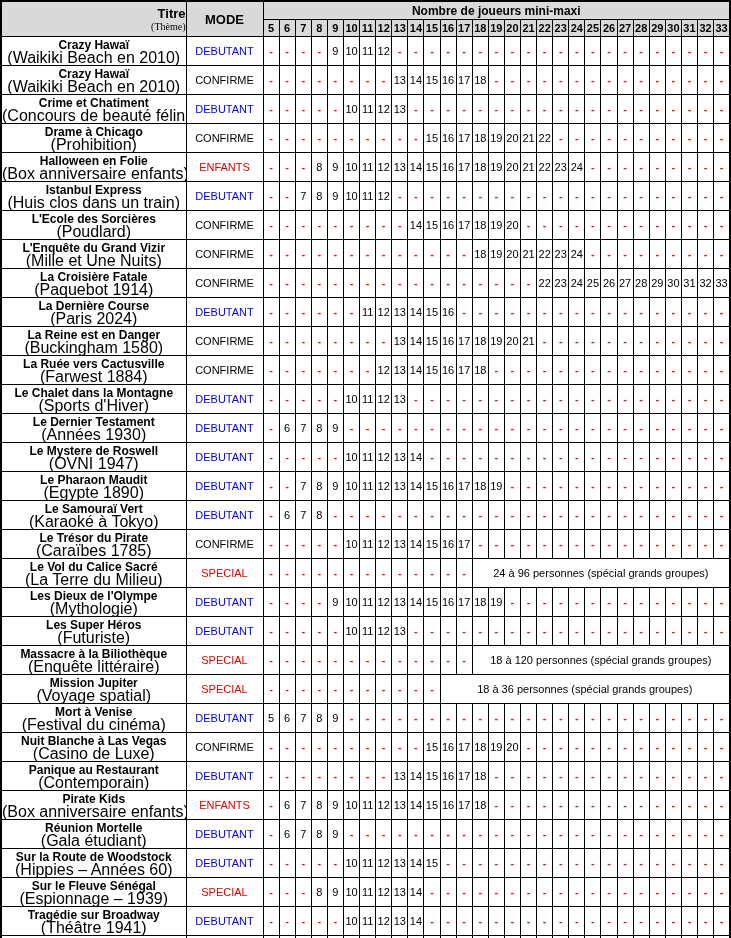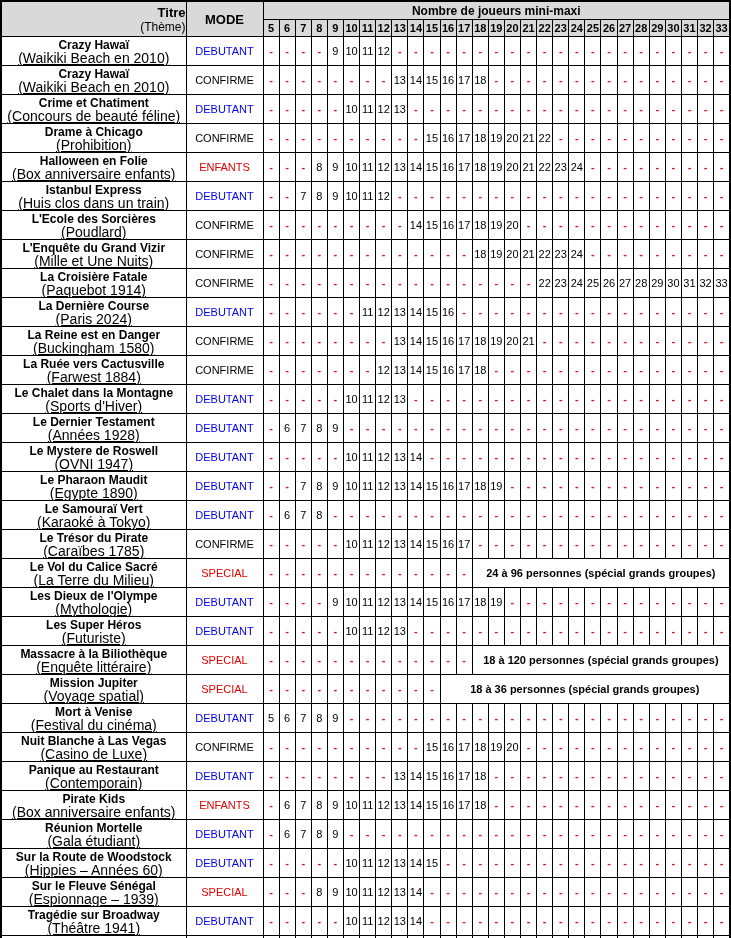--- a/index.html
+++ b/index.html
@@ -1,31 +1,31 @@
 <!DOCTYPE html>
 <html style="--header-bg: #d9d9d9; --dash-color: #cc2020;"><head>
 <meta charset="utf-8">
 <style>
   html,body{margin:0;padding:0;background:#fff;font-family:"Liberation Sans",sans-serif;}
   table{border-collapse:collapse;table-layout:fixed;width:731px;border:2px solid #000;}
   th,td{border:1px solid #000;padding:0;overflow:hidden;white-space:nowrap;}
   thead th{background:var(--header-bg,#d9d9d9);}
   .players-h{font-size:12px;font-weight:bold;height:17px;text-align:center;margin-left:32px;}
   .titre-h{font-size:13px;font-weight:bold;text-align:right;vertical-align:middle;}
-  .titre-h .sub{font-size:12px;font-weight:normal;}
+  .titre-h .sub{font-size:10px;font-weight:normal;font-family:Liberation Serif, serif;}
   .mode-h{font-size:13px;font-weight:bold;text-align:center;vertical-align:middle;}
   .num-h{font-size:11px;font-weight:bold;text-align:center;height:16px;}
   tbody td{height:28px;text-align:center;vertical-align:middle;}
   .title-cell{line-height:1;}
   .gtitle{font-size:12px;font-weight:bold;color:#000;line-height:14px;}
-  .gtheme{font-size:14px;color:#000;line-height:12px;text-decoration:underline;}
+  .gtheme{font-size:16px;color:#000;line-height:12px;}
   .mode-cell{font-size:11px;font-weight:normal;}
   .num-cell{font-size:11px;color:#000;}
   .dash-cell{font-size:11px;color:var(--dash-color,#cc2020);font-weight:bold;}
-  .special-cell{font-size:11px;color:#000;font-weight:bold;}
+  .special-cell{font-size:11px;color:#000;}
 </style>
 </head>
 <body>
 
 <table id="games-table">
   <colgroup id="cols">
     <col style="width:185px">
     <col style="width:77px">
   <col>
       <col>
@@ -563,21 +563,21 @@
         <td class="dash-cell">-</td>
         <td class="dash-cell">-</td>
         <td class="dash-cell">-</td>
         <td class="dash-cell">-</td>
         <td class="dash-cell">-</td>
         <td class="dash-cell">-</td>
       </tr>
       <tr>
         <td class="title-cell">
           <div class="gtitle">Le Dernier Testament</div>
-          <div class="gtheme">(Années 1928)</div>
+          <div class="gtheme">(Années 1930)</div>
         </td>
         <td class="mode-cell" style="color: rgb(0, 0, 238);">DEBUTANT</td>
         <td class="dash-cell">-</td>
         <td class="num-cell">6</td>
         <td class="num-cell">7</td>
         <td class="num-cell">8</td>
         <td class="num-cell">9</td>
         <td class="dash-cell">-</td>
         <td class="dash-cell">-</td>
         <td class="dash-cell">-</td>

